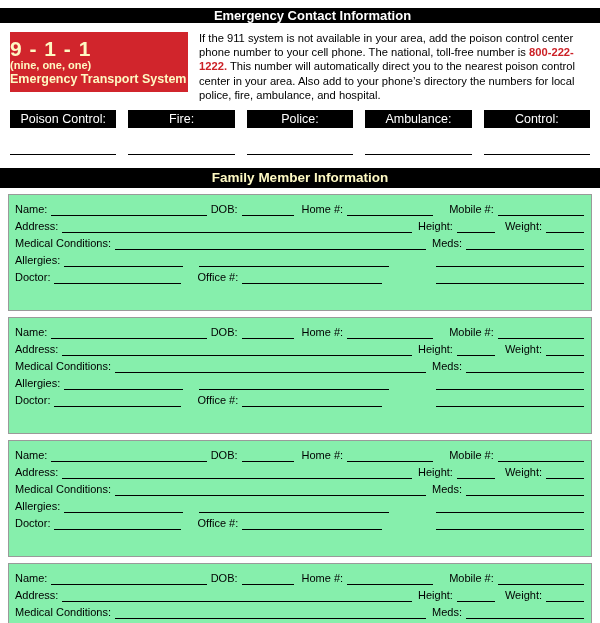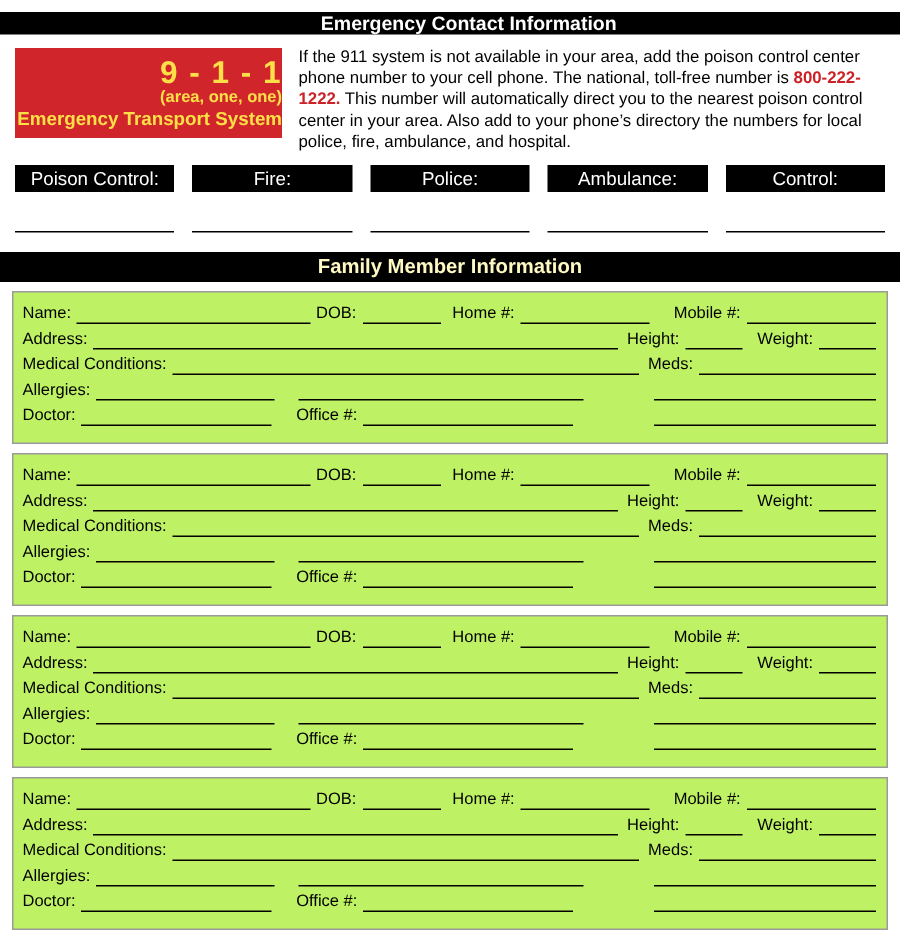--- a/index.html
+++ b/index.html
@@ -13,22 +13,22 @@
     width:600px;height:623px;overflow:hidden;
     font-family:"Liberation Sans", sans-serif;
     color:#000;
   }
   .top-bar{
     margin-top:8px;height:15px;background:var(--bar);color:#fff;
     text-align:center;font-weight:bold;font-size:13px;line-height:15px;padding-left:25px;
   }
   .info{display:flex;align-items:flex-start;margin:9px 10px 0 10px;}
   .emergency-box{
-    width:178px;min-width:178px;height:60px;background:var(--red);color:#fde047;
-    display:flex;flex-direction:column;justify-content:center;text-align:right;
+    width:178px;min-width:178px;height:60px;background:var(--red);color:#fef9c3;
+    display:flex;flex-direction:column;justify-content:center;text-align:left;
   }
   .e-number{font-size:21px;font-weight:bold;line-height:21px;letter-spacing:1px;}
   .e-words{font-size:11px;font-weight:bold;line-height:13px;}
   .e-subtitle{font-size:12.5px;font-weight:bold;line-height:15px;}
   .intro{
     flex:1;padding-left:11px;padding-right:2px;
     font-size:11.2px;line-height:14.2px;margin-top:-1px;
   }
   .phone{color:var(--phone-red);font-weight:bold;}
   .contacts-row{display:flex;gap:12px;margin:8px 10px 0;}
@@ -38,21 +38,21 @@
   }
   .contact-lines{display:flex;gap:12px;margin:26px 10px 0;}
   .contact-line-col{flex:1;}
   .cline{display:block;width:100%;height:0;border-bottom:1.5px solid #000;}
   .family-bar{
     margin-top:13px;height:20px;background:var(--bar);color:#fef9c3;
     text-align:center;font-weight:bold;font-size:13.5px;line-height:20px;
   }
   .member-block{
     margin:6px 8px 0;border:1.5px solid #9a9a9a;
-    padding:8px 7px 11px 6px;background:#bef264;
+    padding:8px 7px 26px 6px;background:#86efac;
   }
   .frow{
     display:flex;align-items:flex-end;
     font-size:11px;line-height:13px;margin-bottom:4px;
   }
   .frow:last-child{margin-bottom:0;}
   .lbl{white-space:nowrap;}
   .line{
     display:block;height:12px;border-bottom:1px solid #000;margin-left:4px;
     flex:0 0 auto;
@@ -68,21 +68,21 @@
 </head>
 <body>
 
 <div class="top-bar">
   <span>Emergency Contact Information</span>
 </div>
 
 <div class="info">
   <div class="emergency-box">
     <div class="e-number">9 - 1 - 1</div>
-    <div class="e-words">(area, one, one)</div>
+    <div class="e-words">(nine, one, one)</div>
     <div class="e-subtitle">Emergency Transport System</div>
   </div>
   <div class="intro">
     <span>If the 911 system is not available in your area, add the poison control center phone number to your cell phone. The national, toll-free number is </span><span class="phone">800-222-1222.</span><span> This number will automatically direct you to the nearest poison control center in your area. Also add to your phone’s directory the numbers for local police, fire, ambulance, and hospital.</span>
   </div>
 </div>
 
 <div class="contacts-row" id="contacts-row">
     <div class="contact-box">Poison Control:</div>
     <div class="contact-box">Fire:</div>

